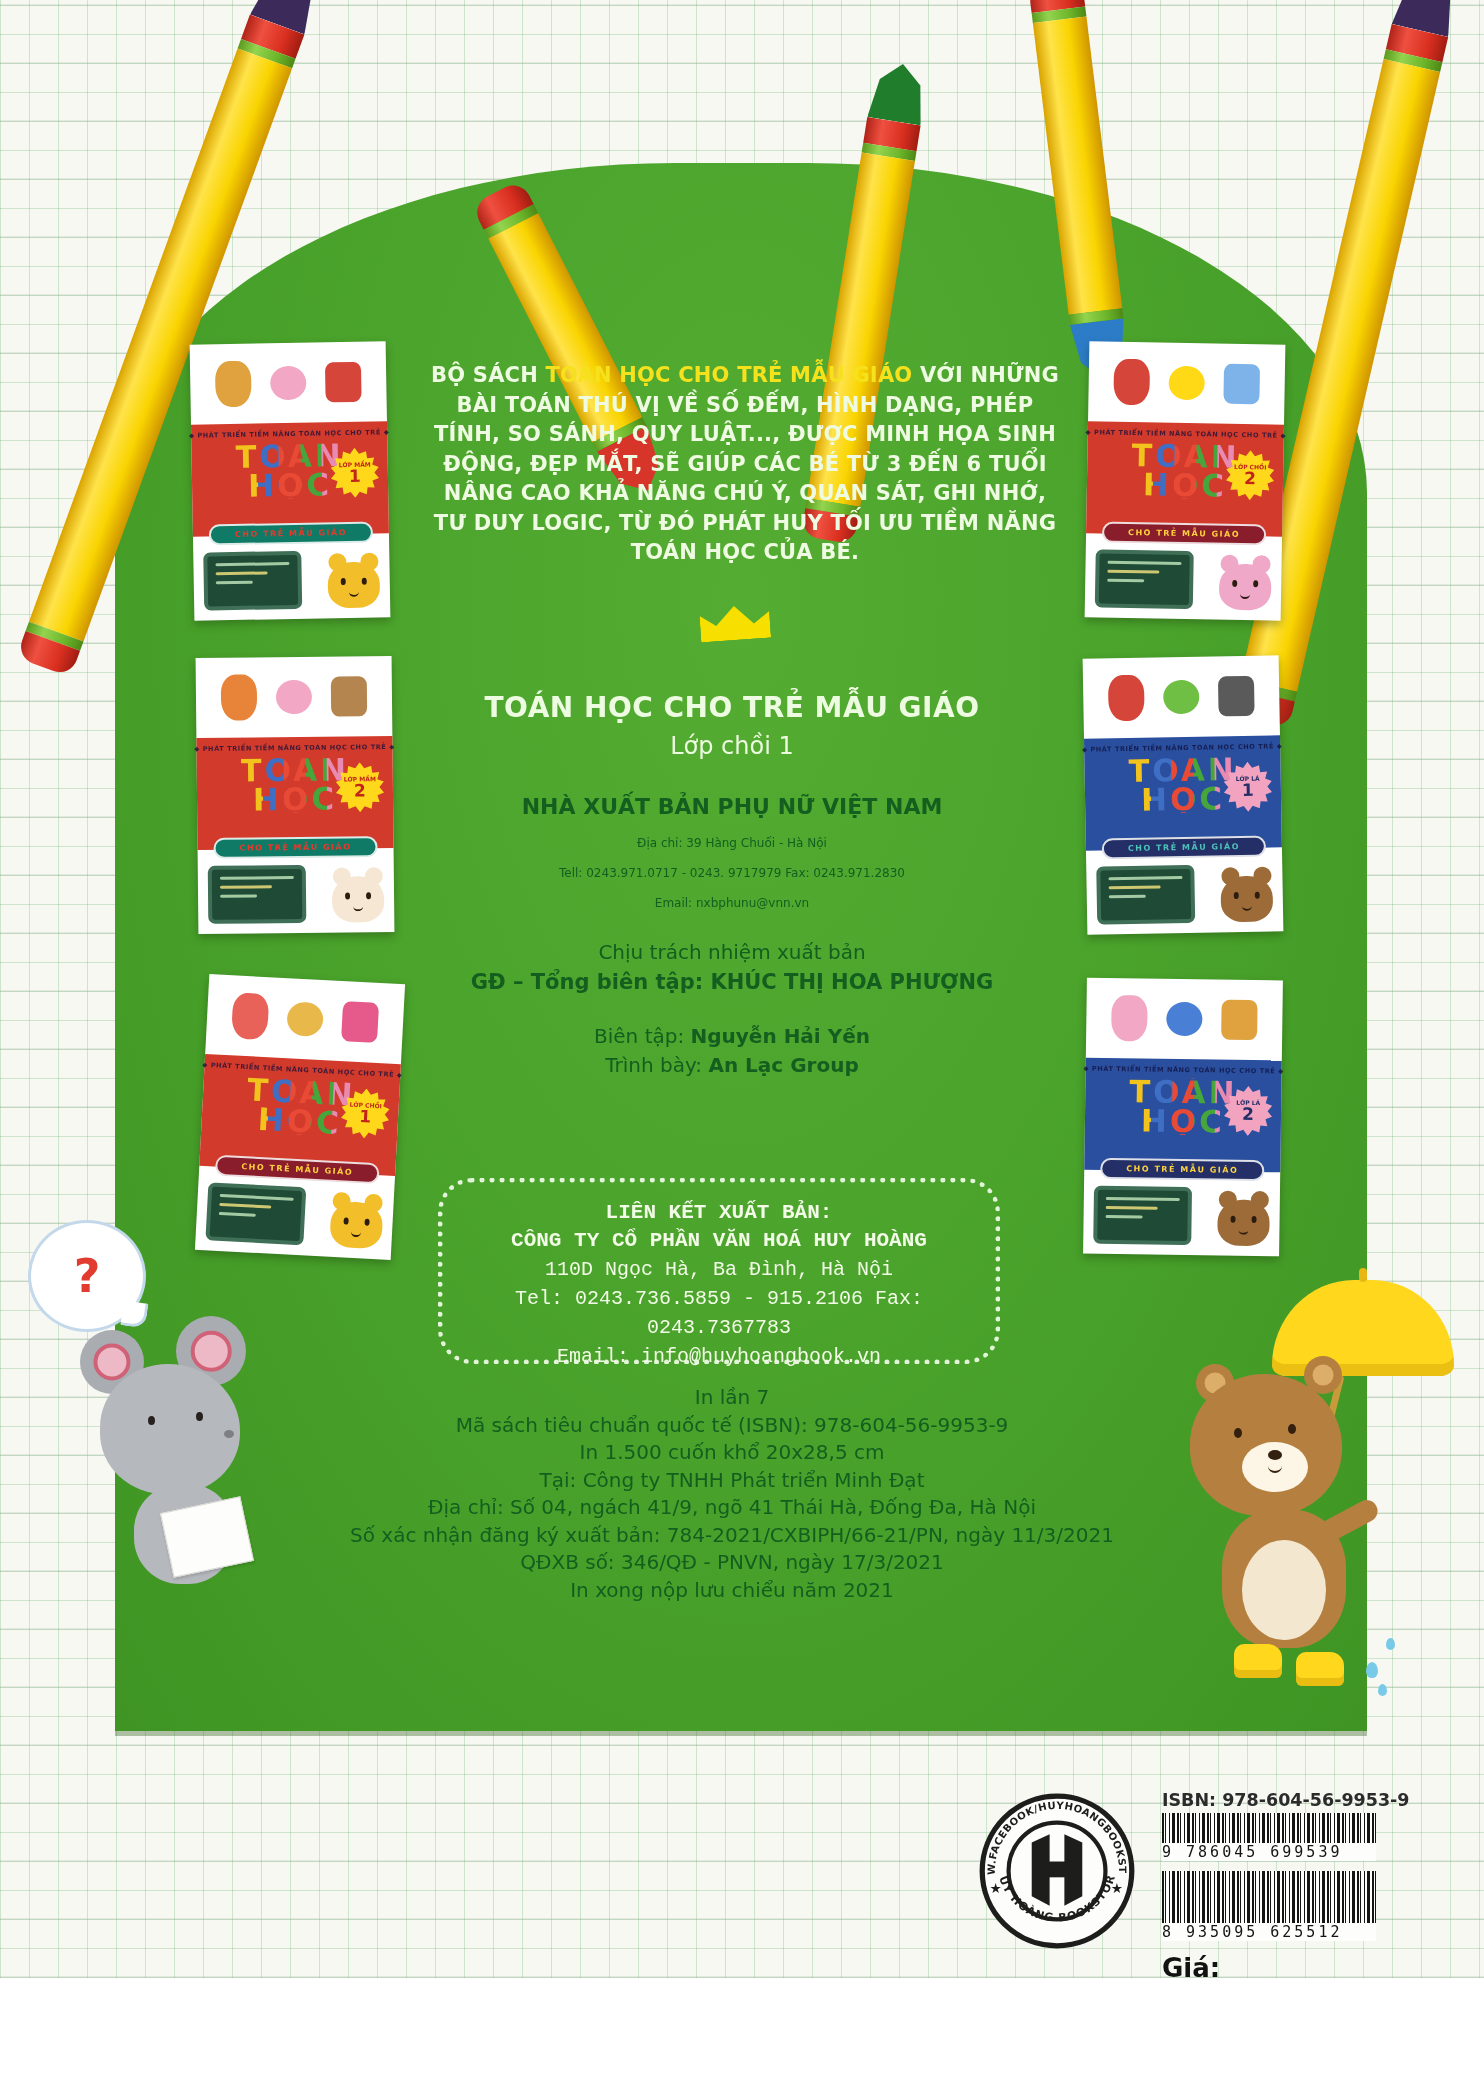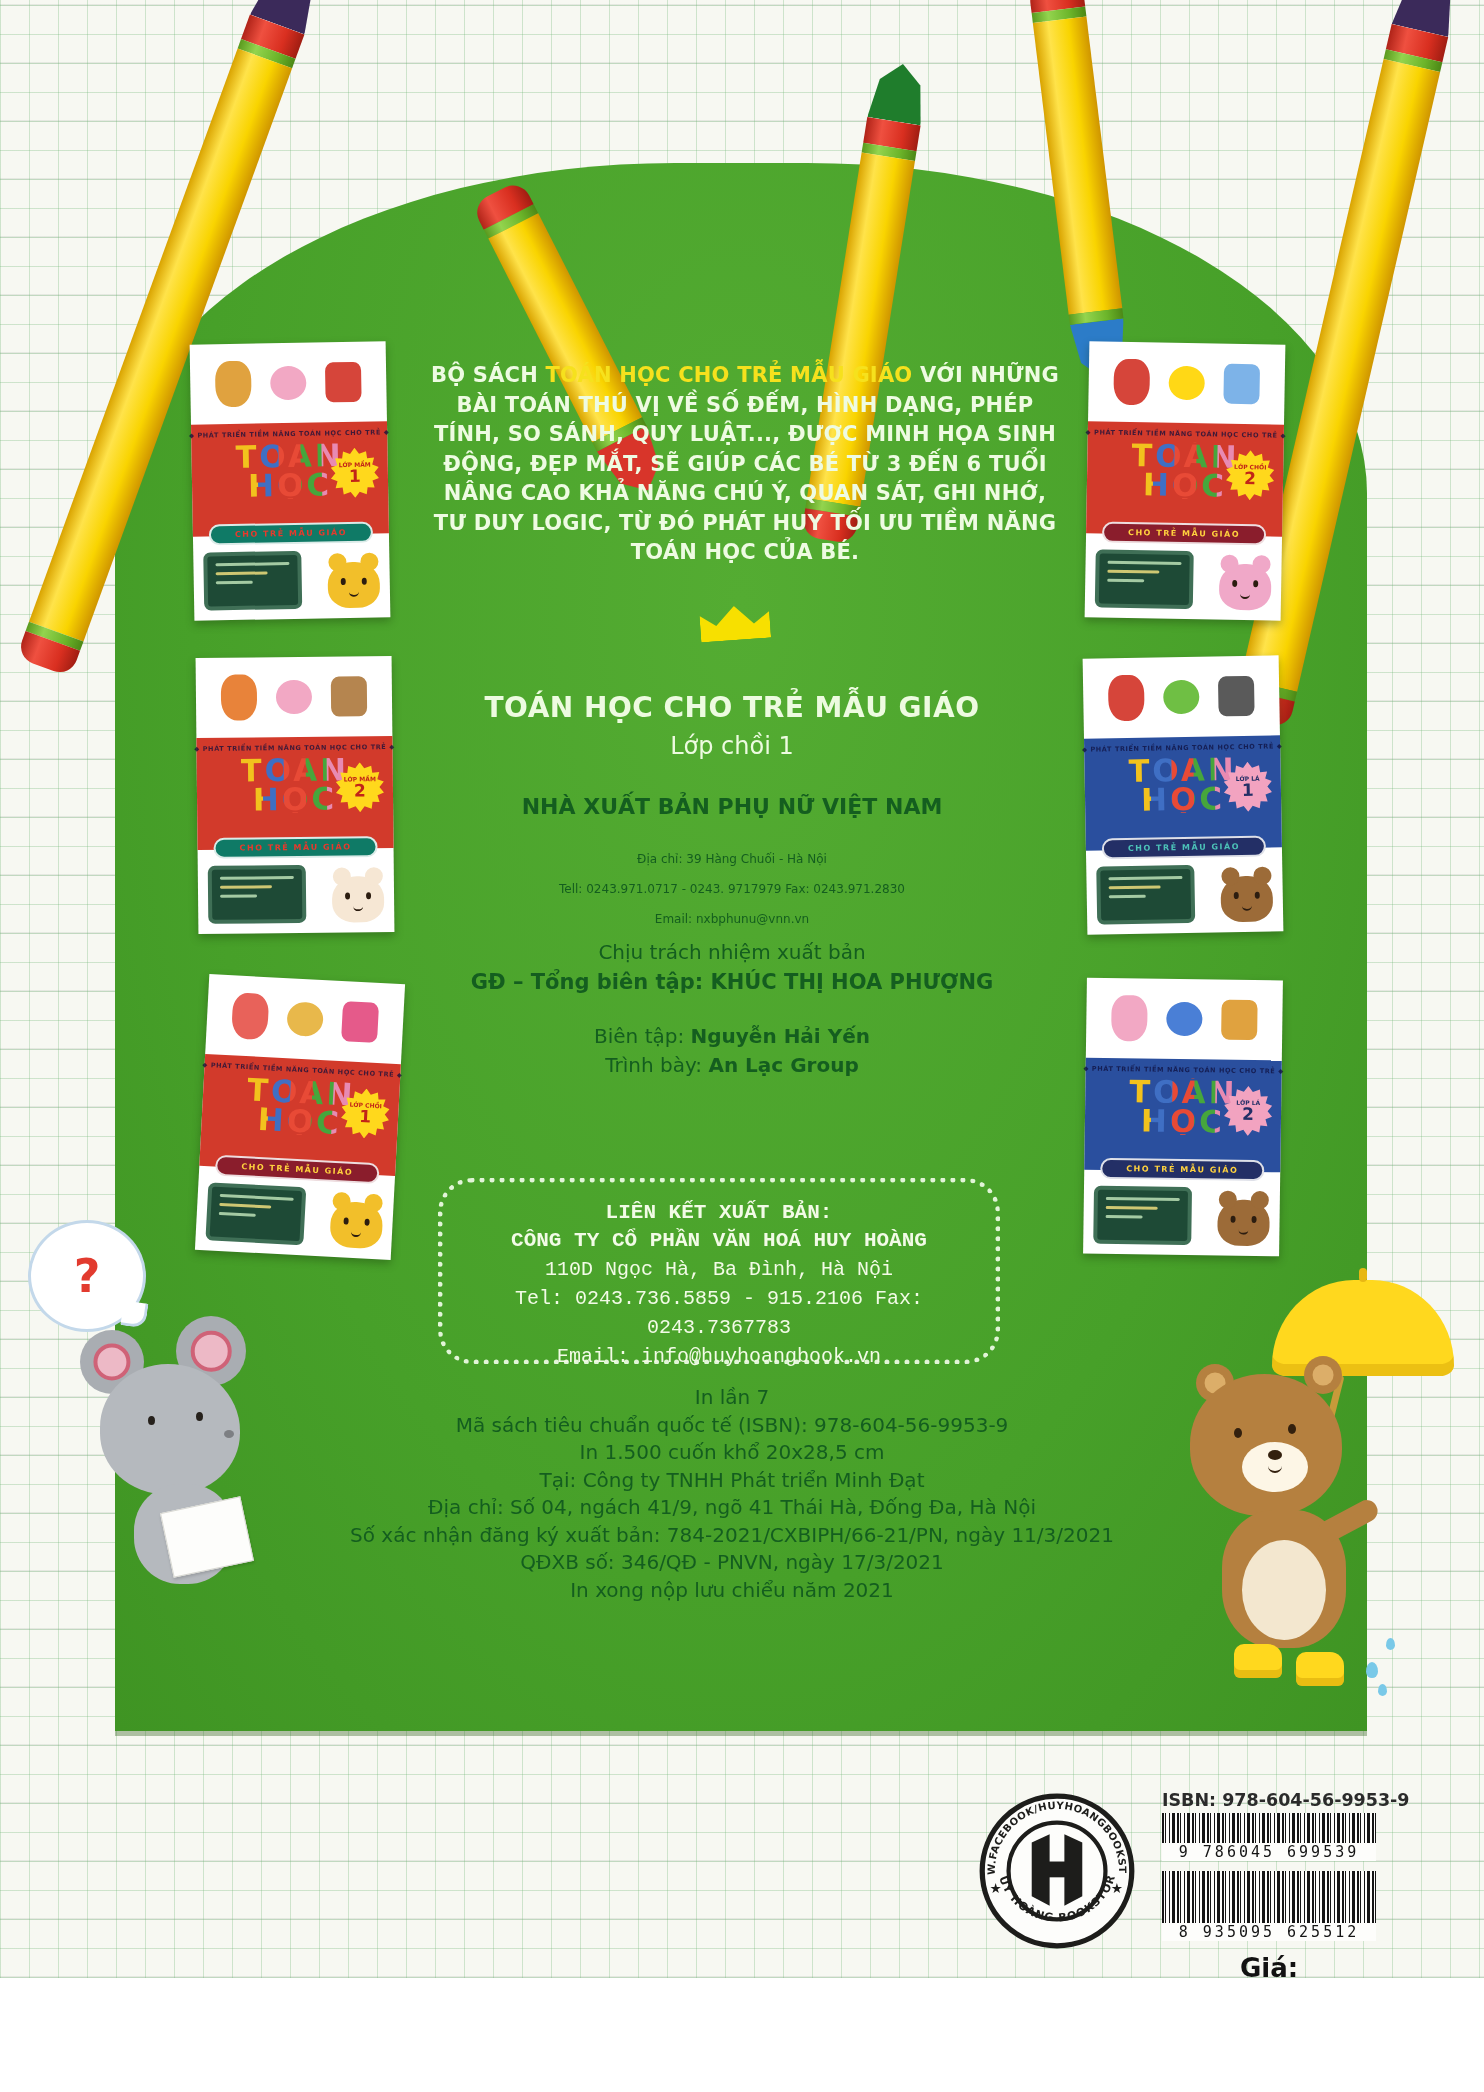--- a/index.html
+++ b/index.html
@@ -39,21 +39,21 @@
   .abs{position:absolute;}
   .intro{left:428px;top:340px;width:634px;text-align:center;z-index:3;
     font-weight:bold;font-size:21px;line-height:29.5px;letter-spacing:.2px;color:#eefbe2;}
   .intro .hl{color:#f6e11d;}
   .crown{left:700px;top:606px;width:70px;height:34px;background:#f7e000;z-index:3;
     clip-path:polygon(0 100%,0 22%,23% 55%,50% 0,77% 55%,100% 22%,100% 100%);transform:rotate(-4deg);}
   .title-block{left:332px;top:691px;width:800px;text-align:center;z-index:3;color:#edfbe0;}
   .title-block h1{margin:0;font-size:28px;letter-spacing:.5px;}
   .title-block h2{margin:8px 0 0;font-size:24px;font-weight:normal;}
   .publisher{left:332px;top:792px;width:800px;text-align:center;z-index:3;color:#145e1f;}
-  .publisher .pub-name{font-size:22px;font-weight:bold;margin-bottom:22px;}
+  .publisher .pub-name{font-size:22px;font-weight:bold;margin-bottom:6px;}
   .publisher div{font-size:12px;line-height:30px;}
   .responsibility{left:332px;top:938px;width:800px;text-align:center;z-index:3;color:#145e1f;}
   .responsibility .r1{font-size:20px;line-height:29px;}
   .responsibility .r2{font-size:21px;font-weight:bold;line-height:30px;}
   .credits{left:332px;top:1022px;width:800px;text-align:center;z-index:3;color:#145e1f;font-size:20px;line-height:29px;}
   .partner-box{left:438px;top:1178px;width:562px;height:186px;z-index:3;
     border:5px dotted #e2f5d8;border-radius:34px;box-sizing:border-box;
     text-align:center;color:#f2fbe6;padding-top:16px;font-family:Liberation Mono, monospace;}
   .partner-box .b{font-weight:bold;font-size:21px;line-height:28px;}
   .partner-box div{font-size:20px;line-height:29px;}
@@ -126,21 +126,21 @@
   .b-mouth{position:absolute;left:118px;top:184px;width:14px;height:9px;border-bottom:2.5px solid #33200e;border-radius:0 0 10px 10px;}
   .b-body{position:absolute;left:72px;top:232px;width:124px;height:138px;border-radius:42%;background:#b5803f;}
   .b-belly{position:absolute;left:92px;top:262px;width:84px;height:100px;border-radius:50%;background:#f3e7cf;}
   .b-arm{position:absolute;left:166px;top:232px;width:64px;height:22px;border-radius:12px;background:#b5803f;transform:rotate(-28deg);}
   .boot{position:absolute;width:48px;height:34px;background:#ffd81e;border-radius:10px 14px 6px 6px;box-shadow:inset 0 -8px 0 rgba(200,150,0,.4);}
   .boot.l{left:84px;top:366px;} .boot.r{left:146px;top:374px;}
   .drop{position:absolute;width:12px;height:16px;background:#79c9e8;border-radius:50% 50% 50% 50%/60% 60% 40% 40%;}
   .drop.d1{left:216px;top:384px;} .drop.d2{left:236px;top:360px;width:9px;height:12px;} .drop.d3{left:228px;top:406px;width:9px;height:12px;}
   
   .stamp{left:978px;top:1792px;z-index:3;}
-  .isbn-block{left:1162px;top:1790px;width:214px;z-index:3;text-align:center;}
+  .isbn-block{left:1162px;top:1790px;width:214px;z-index:3;text-align:left;}
   .isbn-label{font-size:17.5px;font-weight:bold;color:#2b2b2b;white-space:nowrap;}
   .bars{background:#fdfdfb repeating-linear-gradient(90deg,#151515 0 2px,#fdfdfb 2px 3px,#151515 3px 4px,#fdfdfb 4px 7px,#151515 7px 8px,#fdfdfb 8px 10px,#151515 10px 13px,#fdfdfb 13px 15px);}
   .bc1{margin-top:3px;height:30px;}
   .bc2{margin-top:10px;height:52px;}
   .digits{font-family:"DejaVu Sans Mono",monospace;font-size:15px;letter-spacing:3px;color:#141414;background:#fdfdfb;white-space:nowrap;}
   .price{margin-top:12px;font-size:26px;font-weight:bold;color:#121212;}
 </style>
 </head>
 <body>
 

